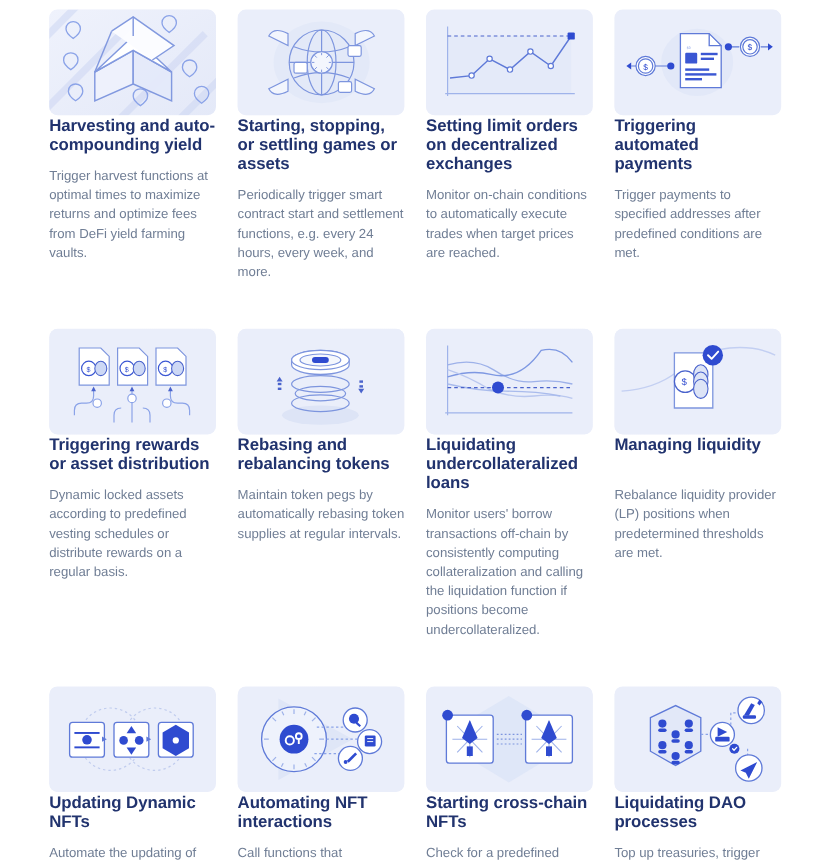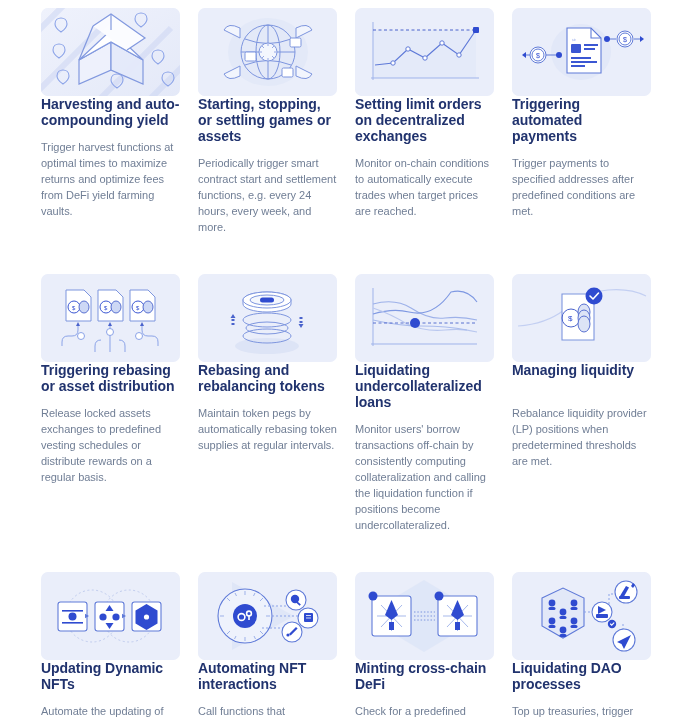--- a/index.html
+++ b/index.html
@@ -251,22 +251,22 @@
           <circle cx="69" cy="58" r="3.5" fill="#ffffff"></circle>
           <circle cx="98" cy="62" r="3.5" fill="#ffffff"></circle>
         </g>
         <g fill="#4a63cc">
           <path d="M37 48 l-2 4 4 0z"></path>
             <path d="M69 48 l-2 4 4 0z"></path>
             <path d="M101 48 l-2 4 4 0z"></path>
         </g>
       </svg>
     </div>
-    <div class="card-title">Triggering rebasing or asset distribution</div>
-    <div class="card-desc">Release locked assets exchanges to predefined vesting schedules or distribute rewards on a regular basis.</div>
+    <div class="card-title">Triggering rewards or asset distribution</div>
+    <div class="card-desc">Dynamic locked assets according to predefined vesting schedules or distribute rewards on a regular basis.</div>
   </div>
 
   <div class="card row-2">
     <div class="card-figure">
       <svg viewBox="0 0 139 88" xmlns="http://www.w3.org/2000/svg">
         <rect width="139" height="88" rx="7" fill="#eaeefa"></rect>
         <ellipse cx="69" cy="72" rx="32" ry="8" fill="#dde4f6"></ellipse>
         <g stroke="#7d95de" stroke-width="1" fill="none">
           <ellipse cx="69" cy="62" rx="24" ry="7"></ellipse>
           <ellipse cx="69" cy="54" rx="21" ry="6"></ellipse>
@@ -451,21 +451,21 @@
           <circle cx="18" cy="24" r="4.5"></circle>
             <circle cx="84" cy="24" r="4.5"></circle>
         </g>
         <g stroke="#7d95de" stroke-width="1" stroke-dasharray="1.5 1.8">
           <line x1="59" y1="40" x2="80" y2="40"></line>
             <line x1="59" y1="44" x2="80" y2="44"></line>
           <line x1="59" y1="48" x2="80" y2="48"></line>
         </g>
       </svg>
     </div>
-    <div class="card-title">Minting cross-chain DeFi</div>
+    <div class="card-title">Starting cross-chain NFTs</div>
     <div class="card-desc">Check for a predefined condition to occur to pass NFT metadata to another blockchain.</div>
   </div>
 
   <div class="card row-3">
     <div class="card-figure">
       <svg viewBox="0 0 139 88" xmlns="http://www.w3.org/2000/svg">
         <rect width="139" height="88" rx="7" fill="#eaeefa"></rect>
         <path d="M30 26 L51 16 L72 26 V54 L51 66 L30 54 Z" fill="#e2e8f8" stroke="#5f7ad8" stroke-width="1.1"></path>
         <g fill="#2f4bd0">
           <circle cx="40" cy="31" r="3.4"></circle>

